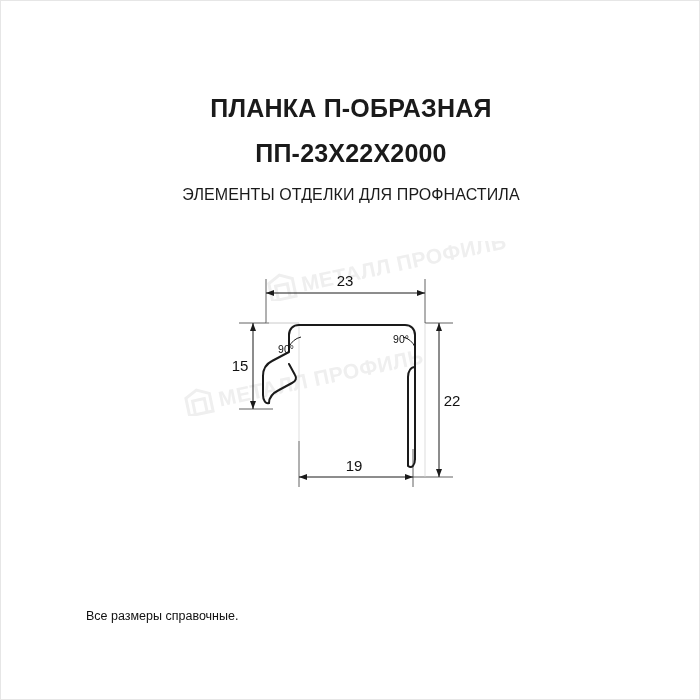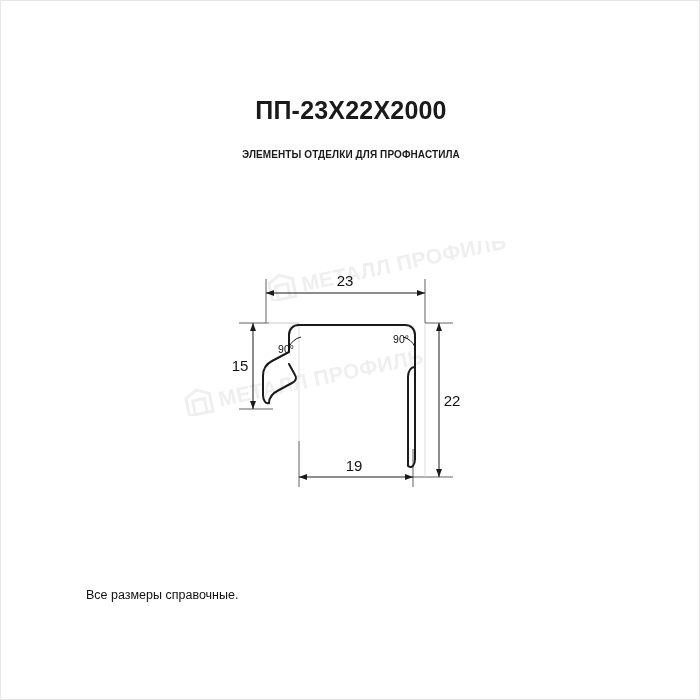--- a/index.html
+++ b/index.html
@@ -34,26 +34,26 @@
     font-size: 25px;
     font-weight: bold;
     letter-spacing: 0.2px;
     line-height: 30px;
   }
   .title-line2 {
     font-size: 25px;
     font-weight: bold;
     letter-spacing: 0.2px;
     line-height: 30px;
-    margin-top: 2px;
+    margin-top: 15px;
   }
   .subtitle {
-    font-size: 10px;
-    font-weight: bold;
-    margin-top: 24px;
+    font-size: 16px;
+    font-weight: normal;
+    margin-top: 18px;
     letter-spacing: 0.1px;
   }
   .drawing {
     position: absolute;
     left: 0;
     top: 200px;
     width: 560px;
     height: 330px;
   }
   .watermark {
@@ -64,21 +64,21 @@
   .wm-text {
     font-size: 21px;
     font-weight: bold;
     color: #efefef;
     letter-spacing: 0.5px;
     white-space: nowrap;
   }
   .notes {
     position: absolute;
     left: 85px;
-    top: 585px;
+    top: 606px;
     width: 540px;
   }
   .note-line {
     font-size: 12.5px;
     line-height: 19px;
     color: #111;
   }
   .dim-label {
     font-size: 15px;
     fill: #111;
@@ -107,20 +107,21 @@
     <svg width="260" height="70" viewBox="0 0 260 70">
       <g transform="rotate(-12 130 35)">
         <path d="M4 44 L4 26 L16 20 L28 26 L28 44 Z" fill="none" stroke="#efefef" stroke-width="3"></path>
         <path d="M10 44 L10 30 L22 30 L22 44" fill="none" stroke="#efefef" stroke-width="3"></path>
         <text x="36" y="41" class="wm-text" style="font-size:21px;font-weight:bold;fill:#efefef;font-family:'Liberation Sans',sans-serif;">МЕТАЛЛ ПРОФИЛЬ</text>
       </g>
     </svg>
   </div>
 
   <div class="title-block">
+    <div class="title-line1">ПЛАНКА П-ОБРАЗНАЯ</div>
     <div class="title-line2">ПП-23Х22Х2000</div>
     <div class="subtitle">ЭЛЕМЕНТЫ ОТДЕЛКИ ДЛЯ ПРОФНАСТИЛА</div>
   </div>
 
   <div class="drawing">
     <svg width="700" height="330" viewBox="0 0 700 330">
 
       <g stroke="#3a3a3a" stroke-width="0.8" fill="none">
 
         <line x1="265" y1="78" x2="265" y2="122"></line>

